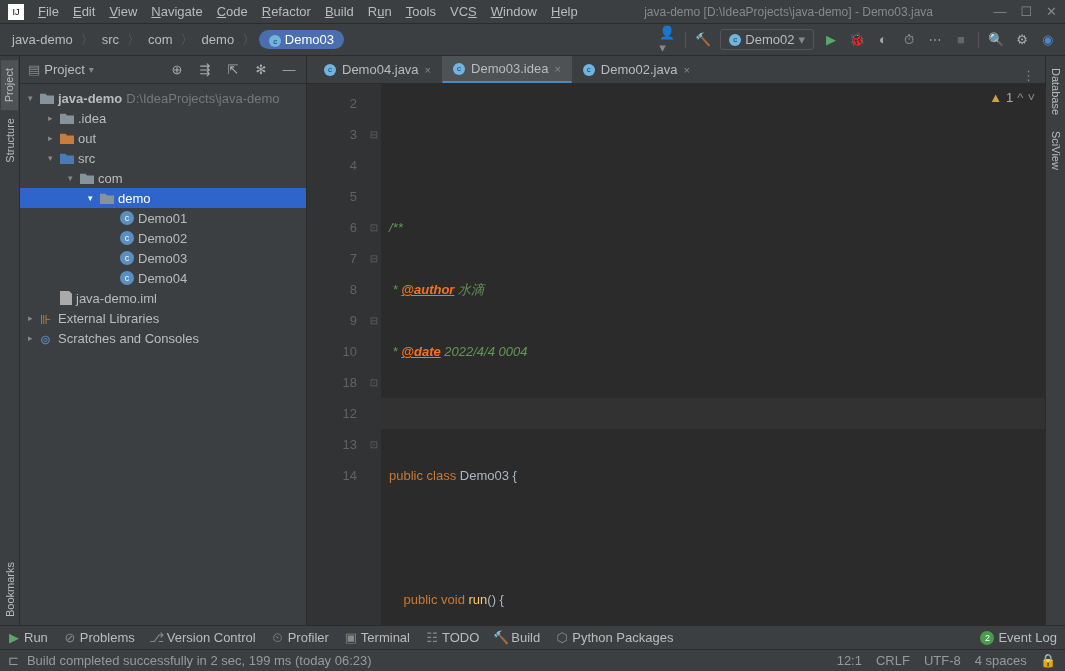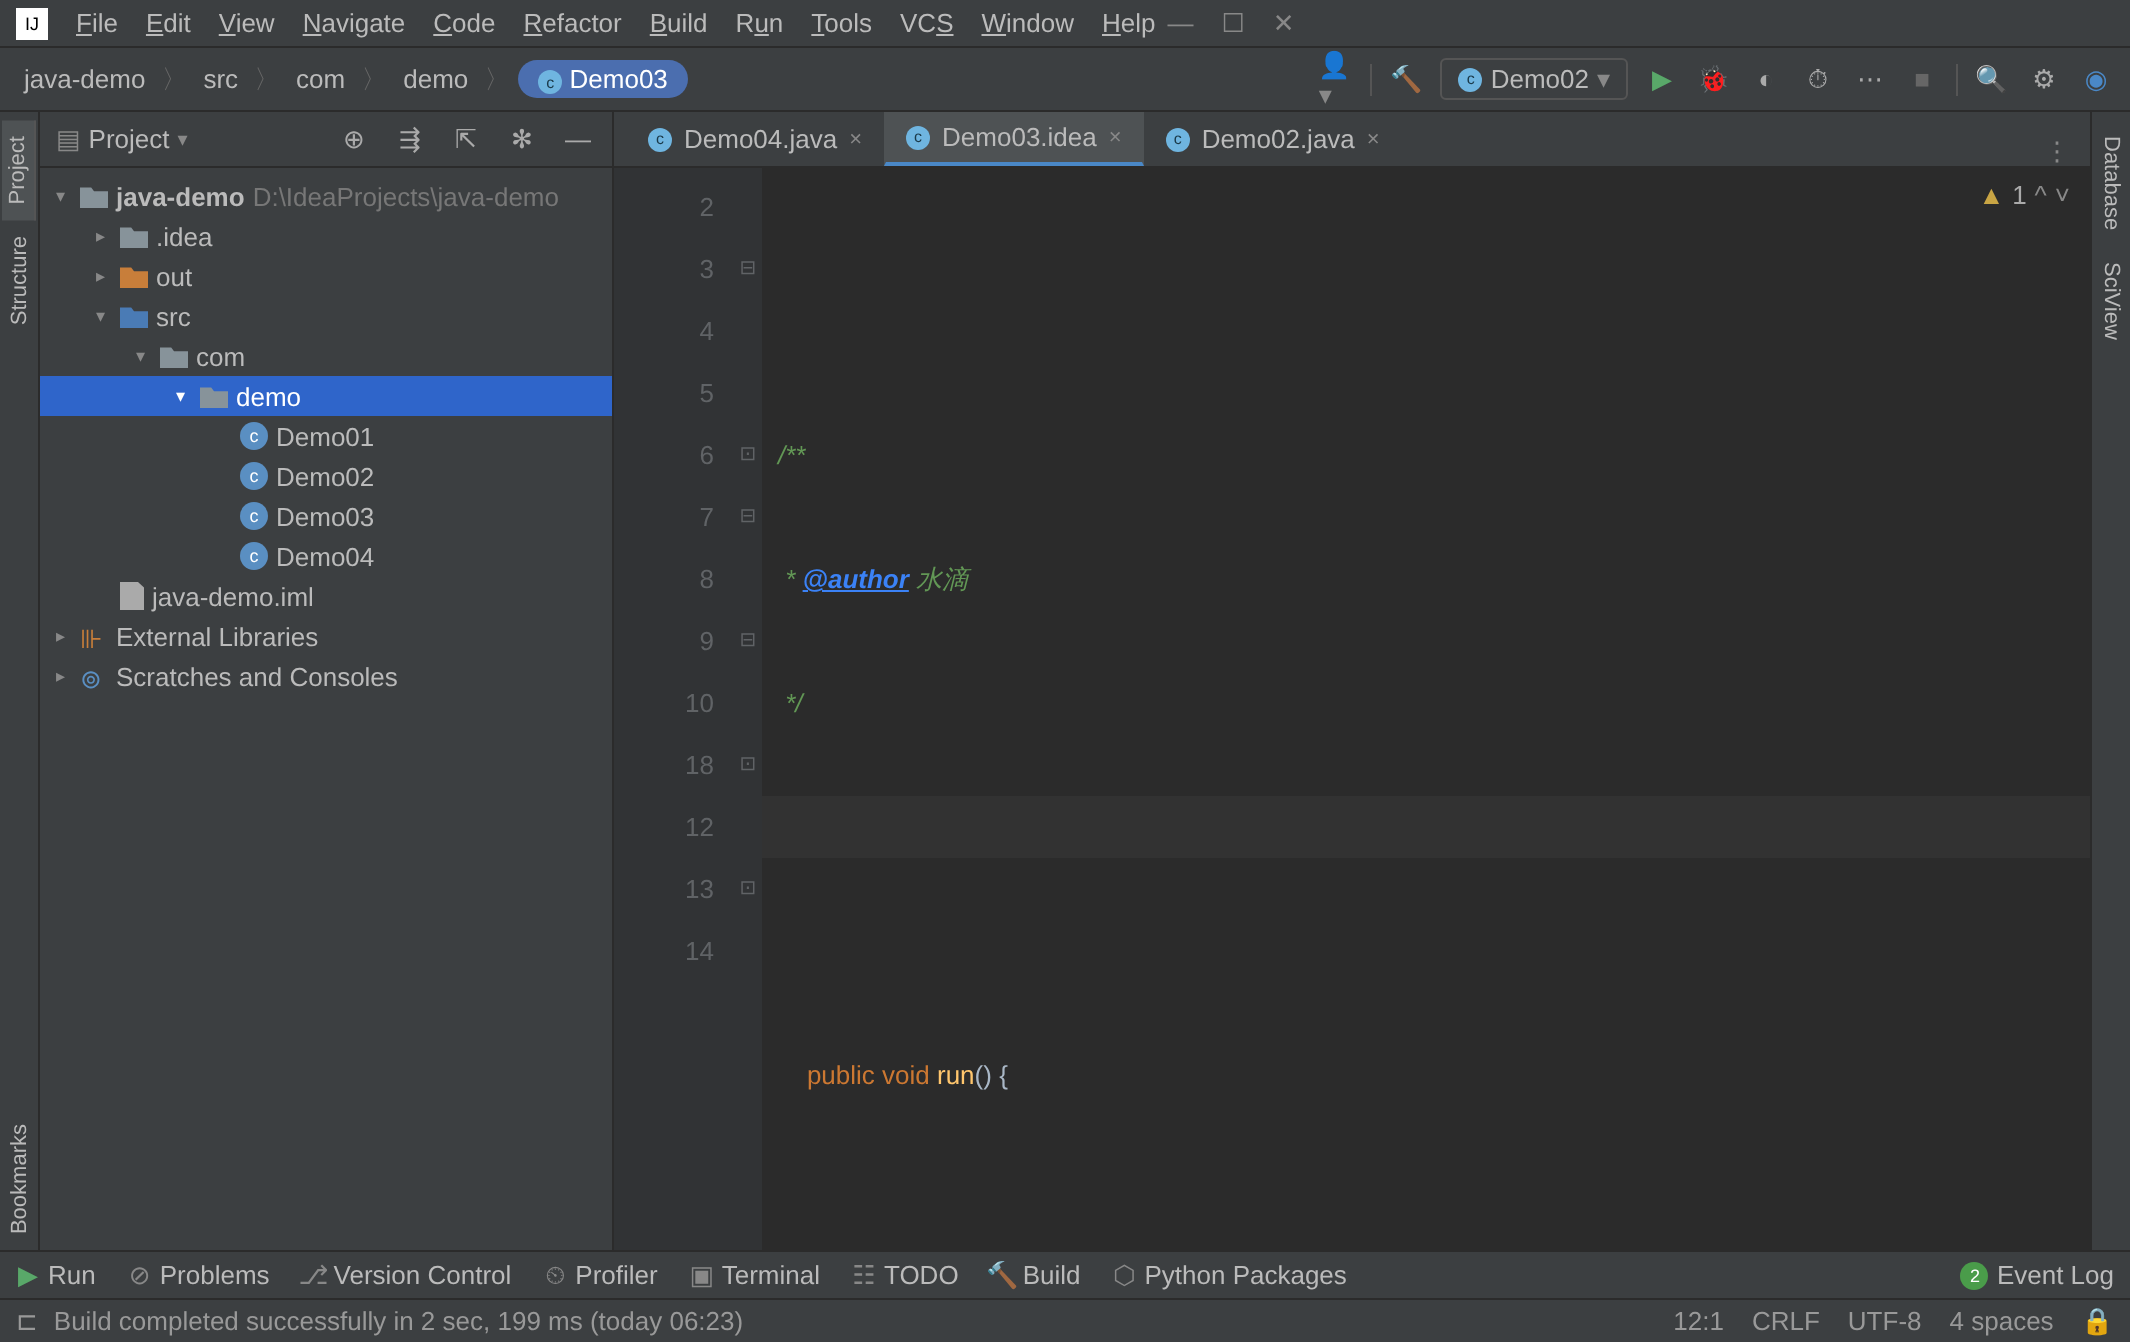--- a/index.html
+++ b/index.html
@@ -48,21 +48,21 @@
 .tab-close{color:#888;font-size:11px}
 .tab-more{margin-left:auto;color:#888;cursor:pointer;padding-right:4px}
 .editor-body{flex:1;display:flex;font-family:"JetBrains Mono","Consolas",monospace;font-size:15px;position:relative}
 .gutter{width:60px;background:#313335;text-align:right;padding:4px 10px 0 0;color:#606366;line-height:31px}
 .fold-col{width:14px;background:#313335;padding-top:4px;line-height:31px}
 .fold-mark{color:#606366;font-size:10px;display:block;text-align:center;height:31px;line-height:31px}
 .code{flex:1;padding:4px 0 0 8px;line-height:31px;white-space:pre;position:relative}
 .code-line{height:31px}
 .current-line{position:absolute;left:0;right:0;height:31px;background:#323232;z-index:0}
 .cmt{color:#629755;font-style:italic}
-.tag{color:#3b82f6;font-style:italic;text-decoration:underline;font-weight:bold}
+.tag{color:#f97316;font-style:italic;text-decoration:underline;font-weight:bold}
 .kw{color:#cc7832}
 .cls{color:#a9b7c6}
 .method{color:#ffc66d}
 .punct{color:#a9b7c6}
 .warn-badge{position:absolute;top:6px;right:10px;display:flex;align-items:center;gap:4px;color:#aaa;font-size:12px;z-index:5}
 .warn-tri{color:#c9a544}
 .right-gutter{width:20px;background:#3c3f41;border-left:1px solid #2b2b2b;display:flex;flex-direction:column;align-items:center;padding-top:4px}
 .bottom-tabs{height:24px;background:#3c3f41;border-top:1px solid #2b2b2b;display:flex;align-items:center;padding:0 8px;gap:16px;font-size:12px}
 .btab{display:flex;align-items:center;gap:4px;cursor:pointer;color:#bbb}
 .btab-icon{width:12px;height:12px;display:inline-flex;align-items:center;justify-content:center;color:#888}
@@ -89,20 +89,21 @@
     <span class="menu-item"><span class="mnem">N</span>avigate</span>
     <span class="menu-item"><span class="mnem">C</span>ode</span>
     <span class="menu-item"><span class="mnem">R</span>efactor</span>
     <span class="menu-item"><span class="mnem">B</span>uild</span>
     <span class="menu-item">R<span class="mnem">u</span>n</span>
     <span class="menu-item"><span class="mnem">T</span>ools</span>
     <span class="menu-item">VC<span class="mnem">S</span></span>
     <span class="menu-item"><span class="mnem">W</span>indow</span>
     <span class="menu-item"><span class="mnem">H</span>elp</span>
   </div>
+  <div class="title-text">java-demo [D:\IdeaProjects\java-demo] - Demo03.java</div>
   <div class="win-btns">
     <span>—</span>
     <span>☐</span>
     <span>✕</span>
   </div>
 </div>
 
 <div class="navbar">
   <div class="breadcrumbs">
     <span class="crumb">java-demo</span>
@@ -278,20 +279,21 @@
           <span class="fold-mark"></span>
         <span class="fold-mark">⊡</span>
           <span class="fold-mark"></span>
           <span class="fold-mark">⊡</span>
       </div>
       <div class="code">
         <div class="current-line" style="top:314px"></div>
 <div class="code-line"></div>
 <div class="code-line"><span class="cmt">/**</span></div>
 <div class="code-line"><span class="cmt"> * </span><span class="tag">@author</span><span class="cmt"> 水滴</span></div>
+<div class="code-line"><span class="cmt"> * </span><span class="tag">@date</span><span class="cmt"> 2022/4/4 0004</span></div>
 <div class="code-line"><span class="cmt"> */</span></div>
 <div class="code-line"><span class="kw">public </span><span class="kw">class </span><span class="cls">Demo03 </span><span class="punct">{</span></div>
 <div class="code-line"></div>
 <div class="code-line">    <span class="kw">public </span><span class="kw">void </span><span class="method">run</span><span class="punct">() {</span></div>
 
 
 
 
 
       </div>

